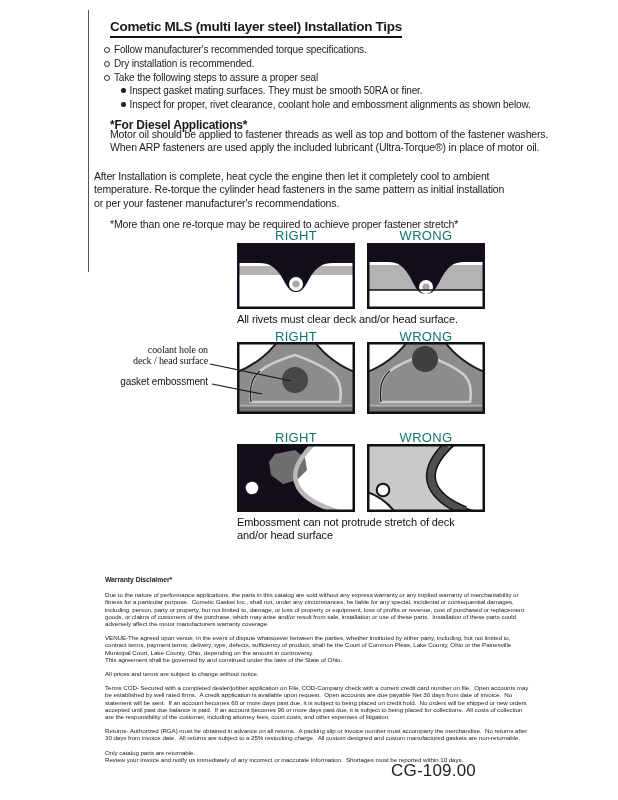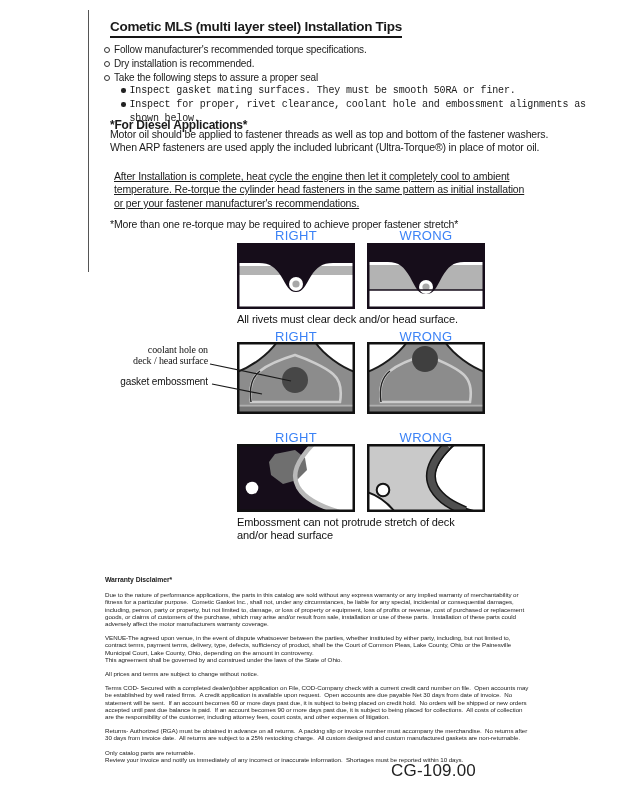--- a/index.html
+++ b/index.html
@@ -13,37 +13,37 @@
 
   .left-rule{left:88px;top:10px;width:1px;height:262px;background:#555;}
 
   .doc-title{
     left:110px;top:19px;font-size:13.5px;font-weight:bold;letter-spacing:-0.3px;
     border-bottom:2px solid #161616;padding-bottom:2px;
   }
 
   .bullets{left:104px;top:43px;font-size:10px;letter-spacing:-0.15px;line-height:13.8px;}
   .bullet-row{display:flex;align-items:flex-start;}
-  .sub{margin-left:17px;font-family:Liberation Mono, monospace;}
+  .sub{margin-left:17px;}
   .b-open{
     flex:0 0 auto;width:4px;height:4px;border:1.2px solid #333;border-radius:50%;
     margin:4px 4px 0 0;
   }
   .b-fill{
     flex:0 0 auto;width:4.5px;height:4.5px;background:#222;border-radius:50%;
     margin:4px 4px 0 0;
   }
 
   .diesel-heading{left:110px;top:118px;font-size:12px;font-weight:bold;letter-spacing:-0.2px;}
   .body-para{font-size:10.5px;letter-spacing:-0.15px;line-height:13.4px;}
   .p1{left:110px;top:128px;}
-  .p2{left:114px;top:170px;text-decoration:underline;}
+  .p2{left:94px;top:170px;}
   .p3{left:110px;top:218px;}
 
-  .fig-label{width:118px;text-align:center;font-size:13px;letter-spacing:0.3px;color:#3b82f6;}
+  .fig-label{width:118px;text-align:center;font-size:13px;letter-spacing:0.3px;color:#0f766e;}
   .fig-caption{font-size:11px;letter-spacing:-0.1px;color:#111;line-height:12.5px;}
   .panel{display:block;}
 
   .ann{font-size:10px;letter-spacing:-0.1px;line-height:10.5px;text-align:right;width:98px;color:#111;}
 
   .disclaimer{left:105px;top:576px;width:475px;font-size:6.2px;line-height:7.2px;letter-spacing:-0.05px;color:#222;}
   .disclaimer h4{margin:0 0 8px 0;font-size:6.8px;font-weight:bold;}
   .disclaimer p{margin:0 0 7px 0;}
 
   .page-number{left:391px;top:761px;font-size:17px;letter-spacing:0.2px;color:#222;}

